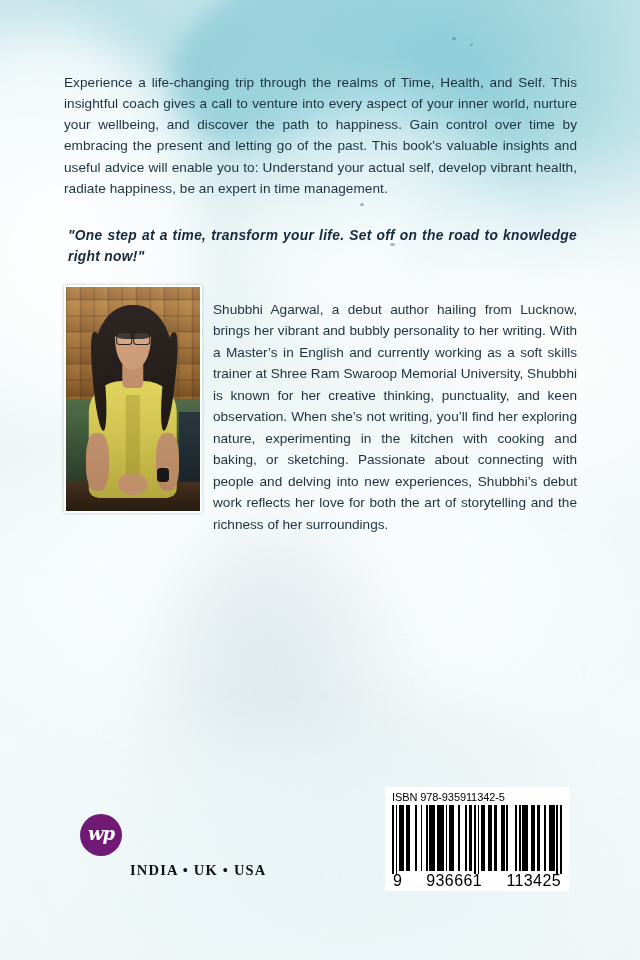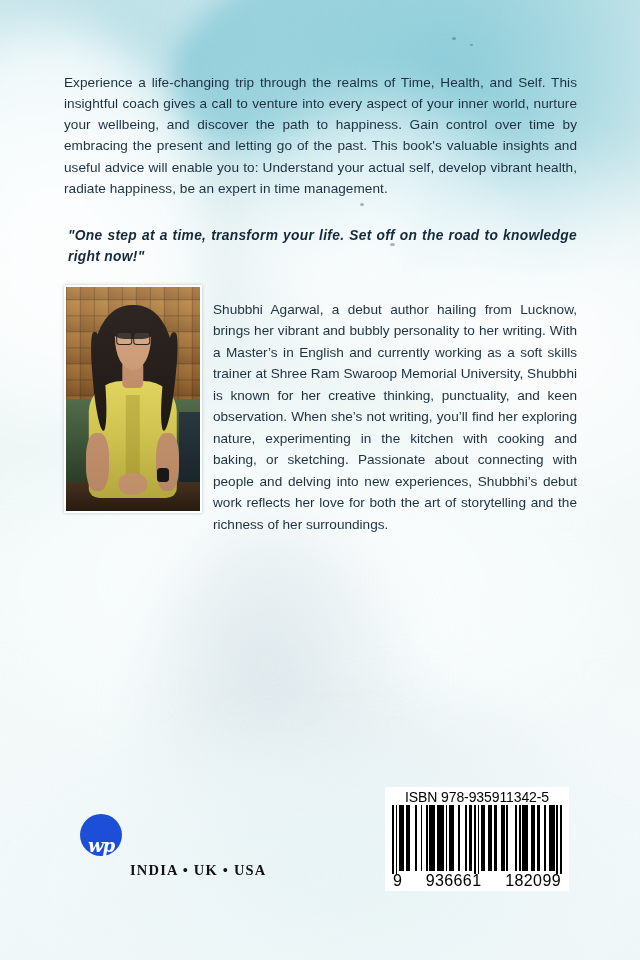--- a/index.html
+++ b/index.html
@@ -325,23 +325,23 @@
     align-items: flex-start;
   }
   .pub-row {
     display: flex;
     align-items: center;
   }
   .pub-mark {
     width: 42px;
     height: 42px;
     border-radius: 50%;
-    background: #1d4ed8;
-    display: flex;
-    align-items: flex-end;
+    background: #701a75;
+    display: flex;
+    align-items: center;
     justify-content: center;
     flex: 0 0 auto;
   }
   .pub-mark span {
     color: #ffffff;
     font-family: "DejaVu Serif", serif;
     font-style: italic;
     font-weight: bold;
     font-size: 18px;
     letter-spacing: -1px;
@@ -390,23 +390,23 @@
     width: 184px;
     height: 104px;
     background: #ffffff;
     box-sizing: border-box;
     padding: 3px 7px 2px 7px;
     display: flex;
     flex-direction: column;
   }
   .isbn-text {
     font-family: "Liberation Sans", sans-serif;
-    font-size: 14px;
+    font-size: 11px;
     color: #000000;
-    text-align: center;
+    text-align: left;
     letter-spacing: -0.1px;
     line-height: 14px;
   }
   .bars {
     position: relative;
     flex: 1 1 auto;
     margin-top: 1px;
     display: flex;
     align-items: flex-start;
     overflow: hidden;
@@ -553,17 +553,17 @@
         <div class="bar" style="width: 3.57895px; background: transparent;"></div>
         <div class="bar" style="width: 5.36842px;"></div>
         <div class="bar" style="width: 1.78947px; background: transparent;"></div>
         <div class="bar guard" style="width: 1.78947px;"></div>
         <div class="bar guard" style="width: 1.78947px; background: transparent;"></div>
         <div class="bar guard" style="width: 1.78947px;"></div>
       </div>
     <div class="hrow">
       <span class="lead">9</span>
       <span>936661</span>
-      <span>182099</span>
+      <span>113425</span>
     </div>
   </div>
 
 </div>
 
 </body></html>

